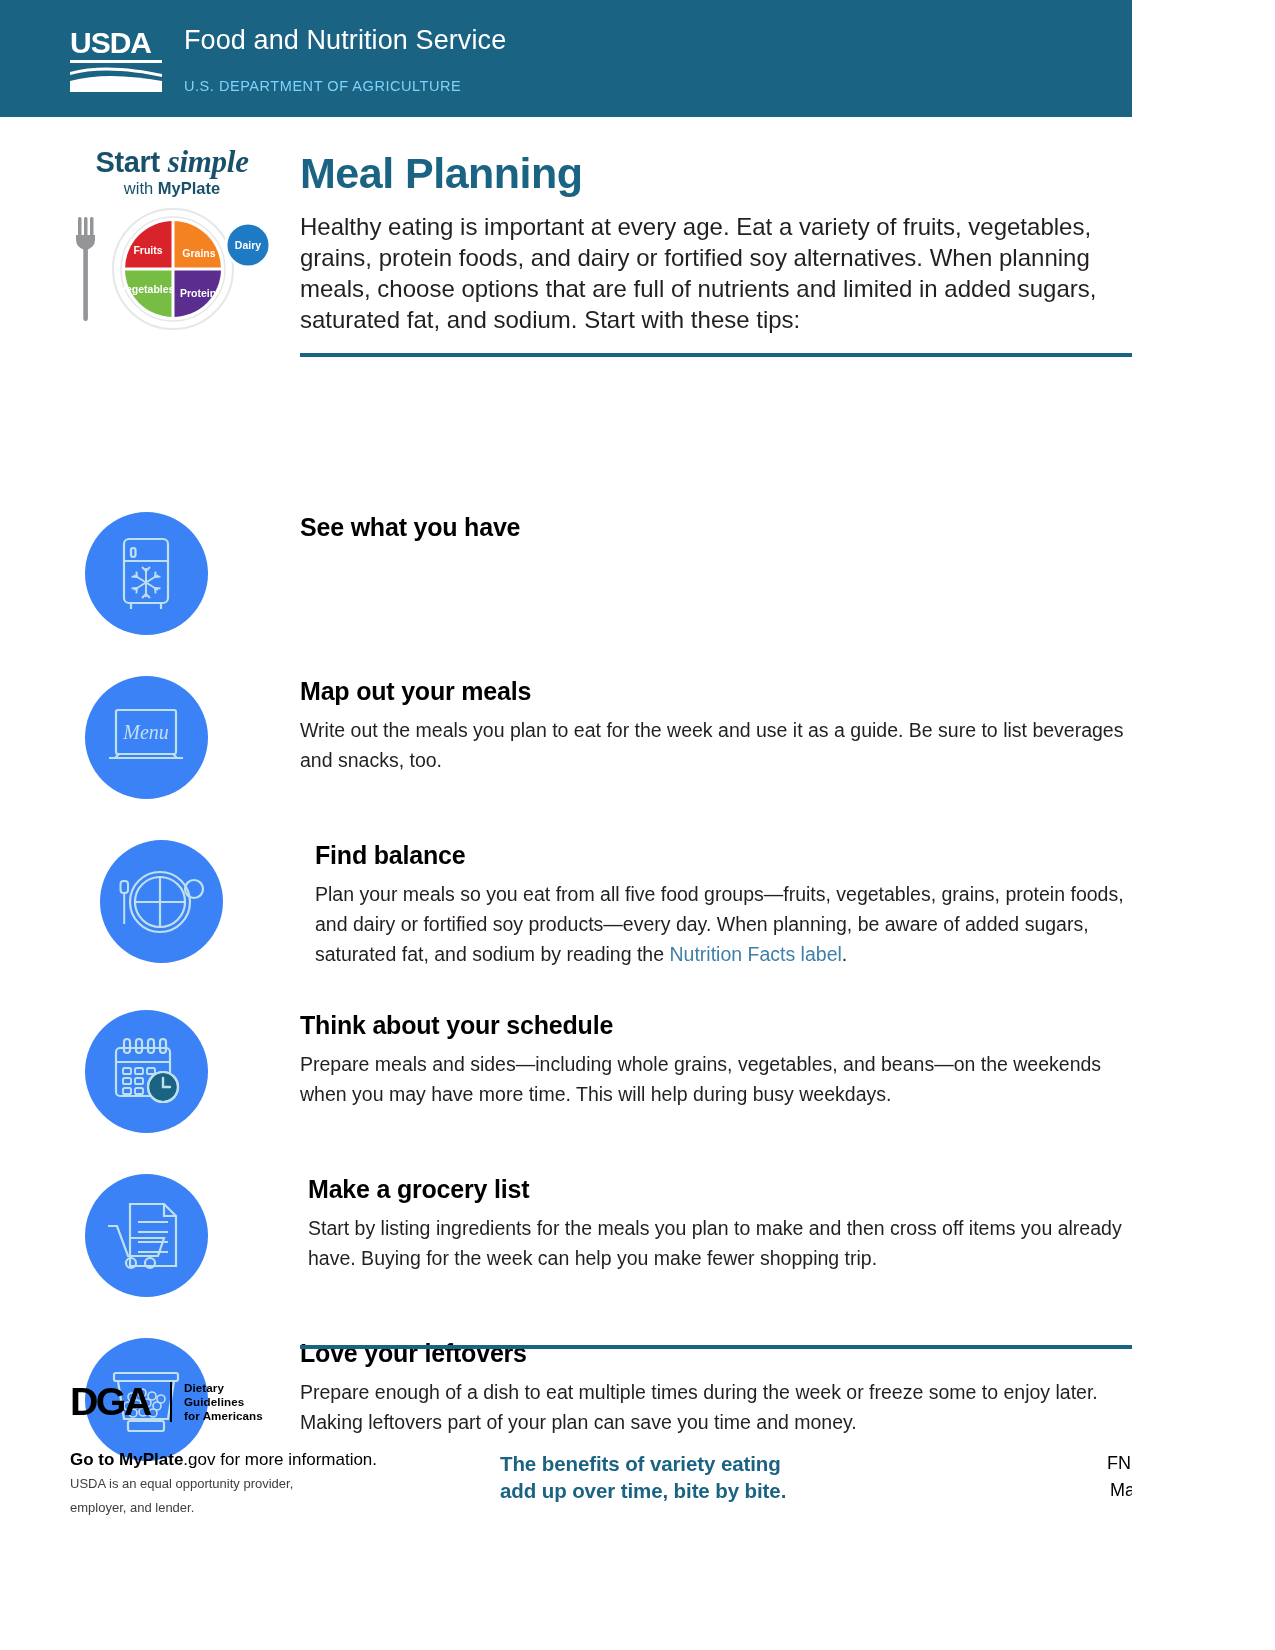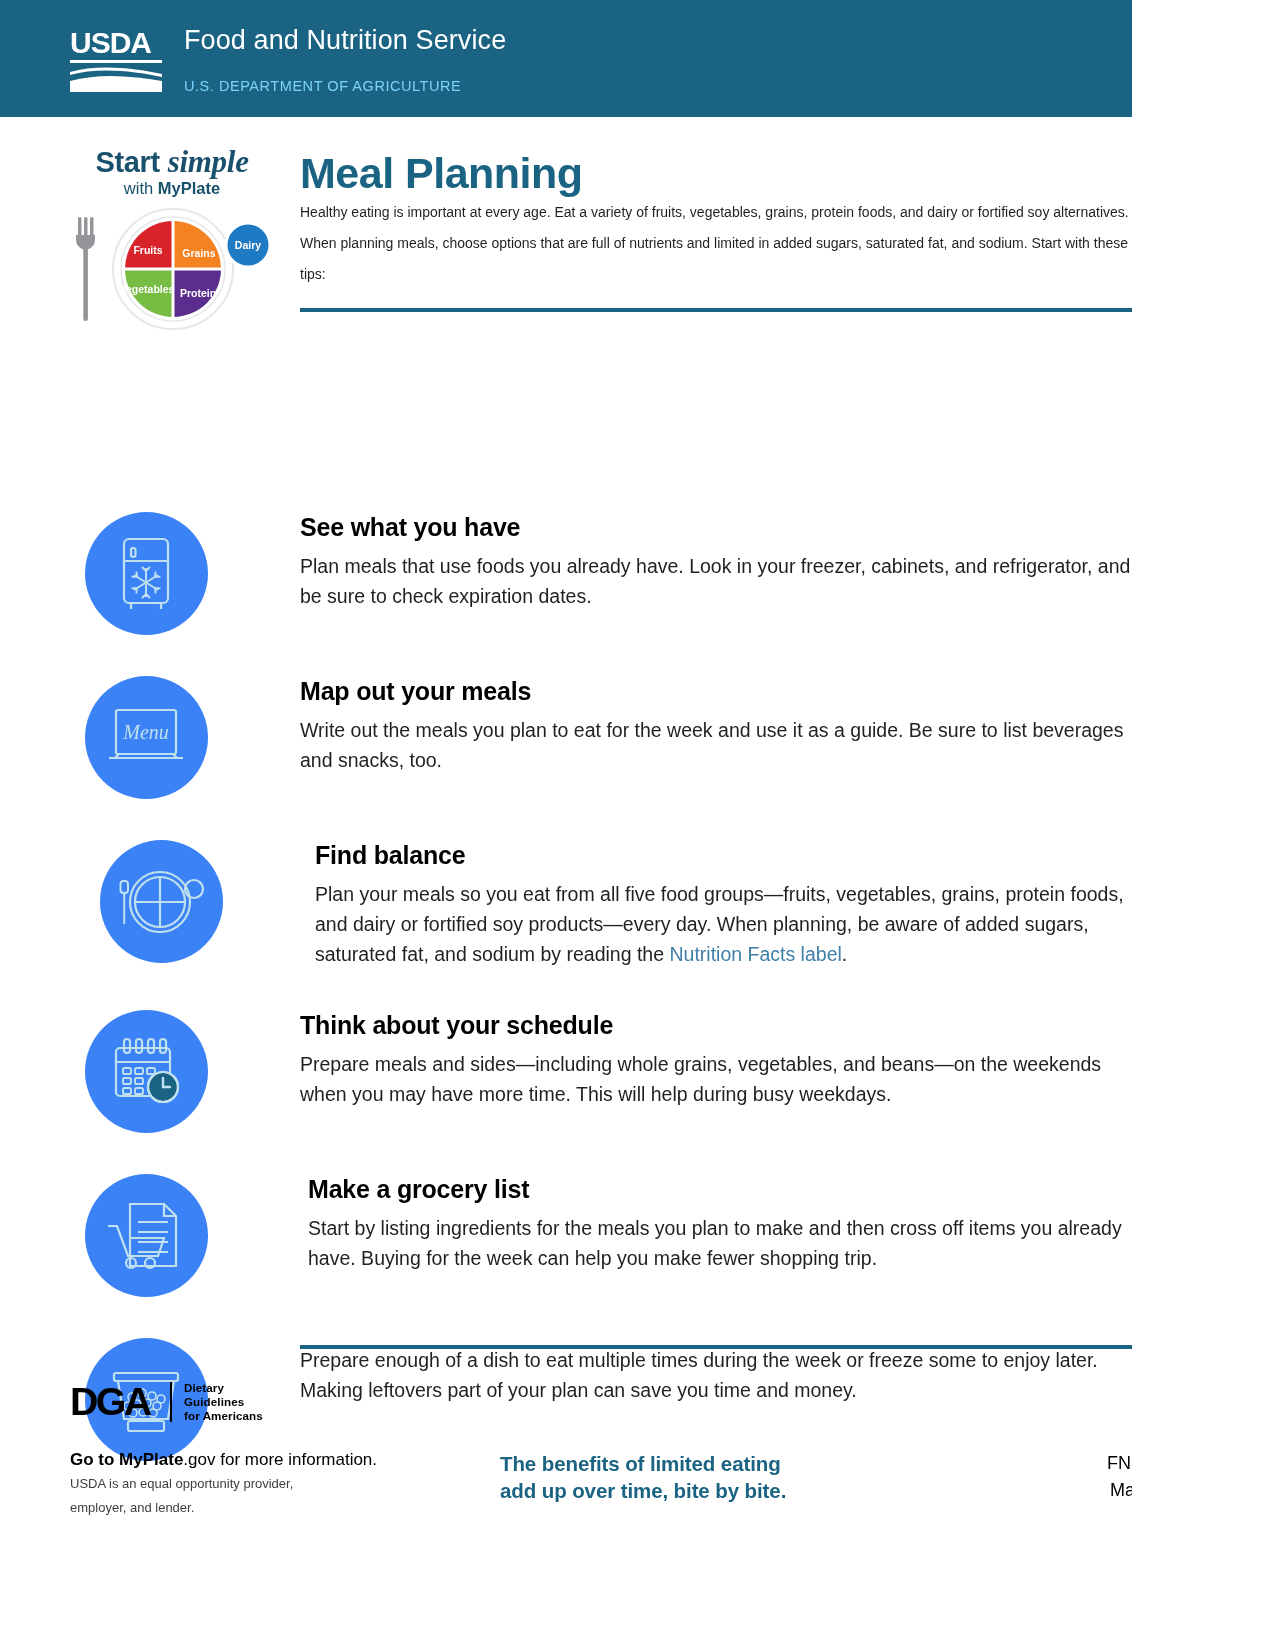--- a/index.html
+++ b/index.html
@@ -103,21 +103,22 @@
   }
   .page-title {
     color: #1b6382;
     font-size: 43px;
     font-weight: bold;
     letter-spacing: -0.5px;
     margin-top: 32px;
     line-height: 48px;
   }
   .intro {
-    font-size: 14px;
+    margin-top: 14px;
+    font-size: 24px;
     line-height: 31px;
     color: #231f20;
     width: 830px;
   }
   .rule {
     height: 4px;
     background: #1b6382;
     width: 848px;
     margin-top: 18px;
   }
@@ -278,21 +279,20 @@
               <line x1="48" y1="40" x2="24" y2="55"></line>
               <path d="M36 36 l-4 -4 M36 36 l4 -4 M36 59 l-4 4 M36 59 l4 4"></path>
               <path d="M27 42 l-5.5 -0.4 M27 42 l-0.6 -5.3 M45 53 l5.5 0.4 M45 53 l0.6 5.3"></path>
               <path d="M45 42 l5.5 -0.4 M45 42 l0.6 -5.3 M27 53 l-5.5 0.4 M27 53 l-0.6 5.3"></path>
             </g>
           </svg>
         </div>
       </div>
       <div class="tip-body">
         <div class="tip-head">See what you have</div>
-        <div class="tip-text">Plan meals that use foods you already have. Look in your freezer, cabinets, and refrigerator, and be sure to check expiration dates.</div>
       </div>
     </div>
 
     <div class="tip" style="margin-bottom:39px;">
       <div class="tip-iconwrap">
         <div class="icon-circle">
           <svg width="82" height="68" viewBox="0 0 82 68" fill="none" stroke="#bfe0ef" stroke-width="2.2">
             <rect x="11" y="6" width="60" height="44" rx="2"></rect>
             <line x1="4" y1="54" x2="78" y2="54"></line>
             <line x1="14" y1="50" x2="10" y2="54"></line>
@@ -405,20 +405,21 @@
               <circle cx="51" cy="41" r="4"></circle>
               <circle cx="27" cy="48" r="4"></circle>
               <circle cx="37" cy="47" r="4"></circle>
               <circle cx="47" cy="48" r="4"></circle>
             </g>
             <rect x="22" y="56" width="36" height="10" rx="2"></rect>
           </svg>
         </div>
       </div>
       <div class="tip-body">
+        <div class="tip-head">Love your leftovers</div>
         <div class="tip-text">Prepare enough of a dish to eat multiple times during the week or freeze some to enjoy later. Making leftovers part of your plan can save you time and money.</div>
       </div>
     </div>
   </div>
 
   <div class="footer">
     <div class="footer-rule"></div>
 
     <div class="dga">
       <svg class="dga-mark" viewBox="0 0 96 46">
@@ -432,21 +433,21 @@
       </div>
     </div>
 
     <div class="foot-left">
       <div class="l1"><span>Go to </span><b>MyPlate</b><span style="font-weight:normal">.gov for more information.</span></div>
       <div class="l2">USDA is an equal opportunity provider,</div>
       <div class="l2">employer, and lender.</div>
     </div>
 
     <div class="tagline">
-      <div>The benefits of limited eating</div>
+      <div>The benefits of variety eating</div>
       <div>add up over time, bite by bite.</div>
     </div>
 
     <div class="docnum">
       <div>FNS-905-24</div>
       <div>March 2022</div>
     </div>
   </div>
 
 </div>

